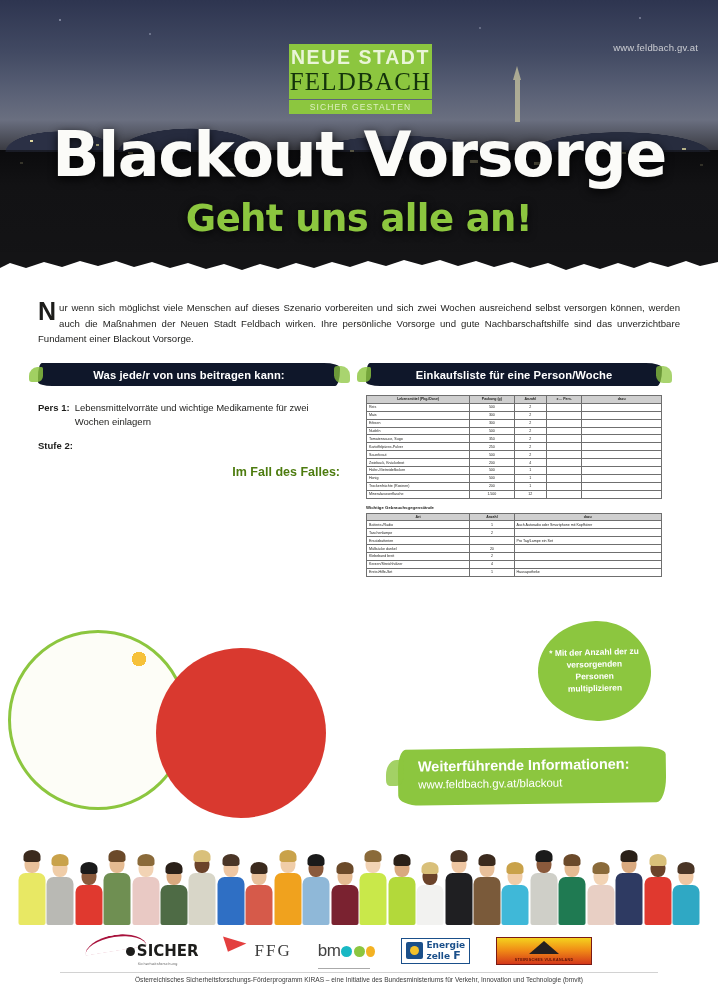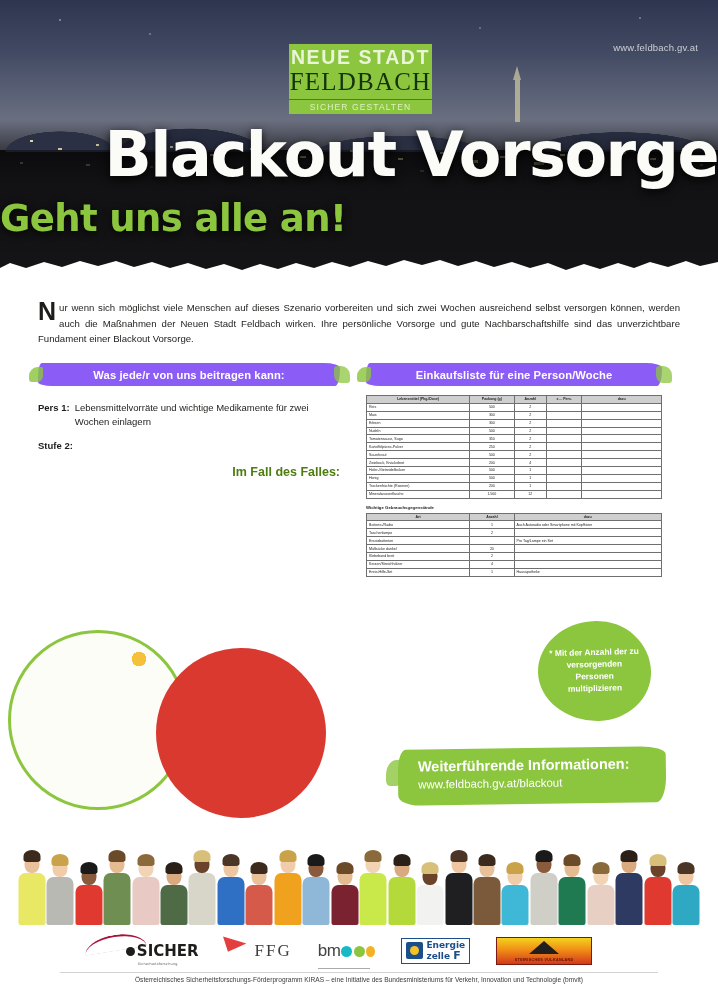--- a/index.html
+++ b/index.html
@@ -59,28 +59,28 @@
   .logo-l2 {
     font-family:"Liberation Serif", serif; font-size:25px; letter-spacing:1.2px;
     color:#14330b; font-weight:400; line-height:1.1; margin-top:1px;
   }
   .logo-sub {
     position:absolute; left:289px; top:100px; width:143px; height:14px;
     background:#8cc63f; color:#dff0c2; font-size:8.5px; letter-spacing:1.1px;
     display:flex; align-items:center; justify-content:center;
   }
   .hero-title {
-    position:absolute; left:0; top:124px; width:718px; text-align:right;
+    position:absolute; left:0; top:124px; width:718px; text-align:center;
     font-family:"DejaVu Sans", sans-serif; font-weight:bold;
     font-size:62px; line-height:1; color:#fbfbf8;
     letter-spacing:-1.5px;
     text-shadow:0 3px 10px rgba(0,0,0,.85);
   }
   .hero-sub {
-    position:absolute; left:0; top:200px; width:718px; text-align:left;
+    position:absolute; left:0; top:200px; width:718px; text-align:center;
     font-family:"DejaVu Sans", sans-serif; font-weight:bold;
     font-size:37px; line-height:1; color:#8cc63f; letter-spacing:-.6px;
     text-shadow:0 2px 8px rgba(0,0,0,.8);
   }
   .torn {
     position:absolute; left:0; bottom:0; width:718px; height:34px;
     background:#fff;
   }
 
   
@@ -90,21 +90,21 @@
   }
   .dropcap {
     float:left; font-size:25px; line-height:.86; font-weight:bold;
     margin:1px 3px 0 0; color:#1d1d1b;
   }
 
   
   .banner {
     position:relative; height:23px; color:#fff; font-weight:bold;
     font-size:11.2px; display:flex; align-items:center; justify-content:center;
-    background:#8b5cf6;
+    background:#0f172a;
     border-radius:4px 16px 5px 14px / 14px 5px 16px 4px;
     letter-spacing:.1px;
   }
   .banner:before{
     content:""; position:absolute; left:-9px; top:4px; width:14px; height:15px;
     background:#8cc63f; border-radius:60% 10% 40% 20%; opacity:.82;
   }
   .banner:after{
     content:""; position:absolute; right:-10px; top:3px; width:16px; height:17px;
     background:#8cc63f; border-radius:20% 55% 18% 45%; opacity:.75;

